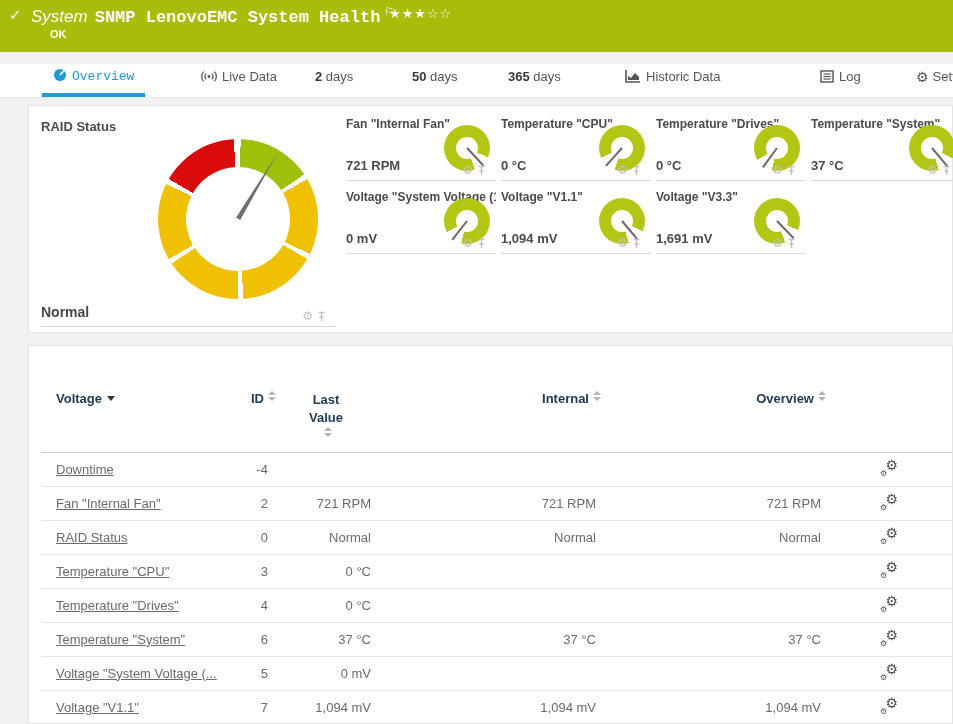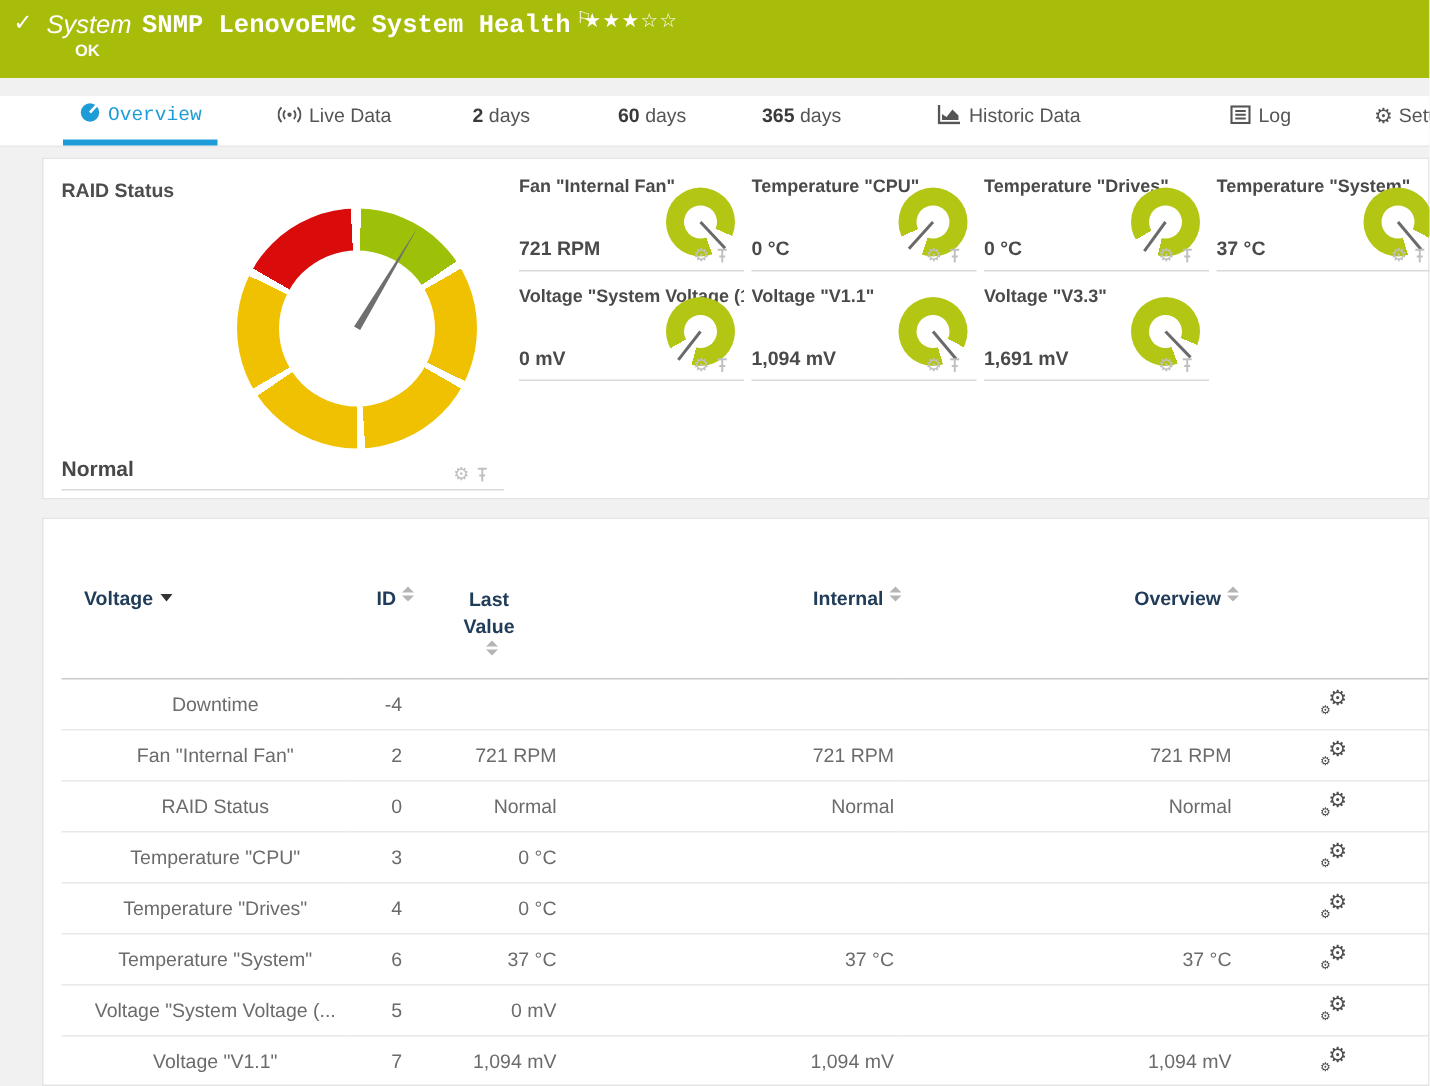--- a/index.html
+++ b/index.html
@@ -65,21 +65,21 @@
   .mini-gauge::before{content:"";position:absolute;left:12px;top:12px;width:22px;height:22px;border-radius:50%;background:#fff;}
   .mini-needle{position:absolute;left:calc(50% - 1px);top:calc(50% - 24px);width:2px;height:24px;background:#6a6a6a;
     transform-origin:50% 100%;transform:rotate(var(--a,137deg));}
   
   #panel-table table{border-collapse:collapse;margin-left:12px;width:calc(100% - 12px);table-layout:fixed;}
   th{vertical-align:top;padding:45px 0 8px 0;font-size:13px;font-weight:bold;color:#203c58;border-bottom:1px solid #c9c9c9;text-align:right;}
   th.th-channel{text-align:left;padding-left:15px;}
   th.th-last{text-align:center;}
   th .wrapcell{display:inline-block;max-width:48px;line-height:1.35;vertical-align:top;}
   td{height:33px;font-size:13px;color:#6b6b6b;border-bottom:1px solid #e8e8e8;text-align:right;padding:0;}
-  td.c-channel{text-align:center;padding-left:15px;white-space:nowrap;overflow:hidden;}
+  td.c-channel{text-align:left;padding-left:15px;white-space:nowrap;overflow:hidden;text-decoration:underline;}
   td.c-id{padding-right:8px;}
   td.c-last,td.c-min,td.c-max{padding-right:5px;}
   td.c-gear{text-align:center;}
   .sort{display:inline-block;vertical-align:2px;margin-left:4px;}
   .sort i{display:block;width:0;height:0;border-left:4px solid transparent;border-right:4px solid transparent;}
   .sort .up{border-bottom:4px solid #b5b5b5;margin-bottom:2px;}
   .sort .down{border-top:4px solid #b5b5b5;}
   .caret-down{display:inline-block;vertical-align:2px;margin-left:5px;width:0;height:0;
     border-left:4px solid transparent;border-right:4px solid transparent;border-top:5px solid #333;}
   .row-gear{position:relative;display:inline-block;width:18px;height:16px;color:#4d4d4d;cursor:pointer;}
@@ -100,30 +100,30 @@
 
 <div class="tabbar">
   <div class="tab active" style="left:42px;font-family:Liberation Mono, monospace;">
     <span class="ticon">
       <svg width="14" height="14" viewBox="0 0 16 16">
           <circle cx="8" cy="8" r="7" fill="#1e9cd7"></circle>
           <line x1="8" y1="8" x2="13" y2="2.5" stroke="#fff" stroke-width="2"></line>
         </svg>
     </span><span>Overview</span>
   </div>
-  <div class="tab" style="left:185px;">
+  <div class="tab" style="left:201px;">
     <span class="ticon">
       <svg width="16" height="13" viewBox="0 0 18 14">
           <circle cx="9" cy="7" r="1.6" fill="#555"></circle>
           <path d="M5.8 3.8a4.5 4.5 0 0 0 0 6.4M12.2 3.8a4.5 4.5 0 0 1 0 6.4M3 1.5a7.8 7.8 0 0 0 0 11M15 1.5a7.8 7.8 0 0 1 0 11" fill="none" stroke="#555" stroke-width="1.4"></path>
         </svg>
     </span><span>Live Data</span>
   </div>
   <div class="tab" style="left:315px;"><b>2</b>&nbsp;<span>days</span></div>
-  <div class="tab" style="left:412px;"><b>60</b>&nbsp;<span>days</span></div>
+  <div class="tab" style="left:412px;"><b>50</b>&nbsp;<span>days</span></div>
   <div class="tab" style="left:508px;"><b>365</b>&nbsp;<span>days</span></div>
   <div class="tab" style="left:625px;">
     <span class="ticon">
       <svg width="16" height="14" viewBox="0 0 16 14">
           <path d="M1 1v12h14" fill="none" stroke="#555" stroke-width="1.6"></path>
           <path d="M3 11V7l3 2 4-5 4 4v3z" fill="#555"></path>
         </svg>
     </span><span>Historic Data</span>
   </div>
   <div class="tab" style="left:820px;">

